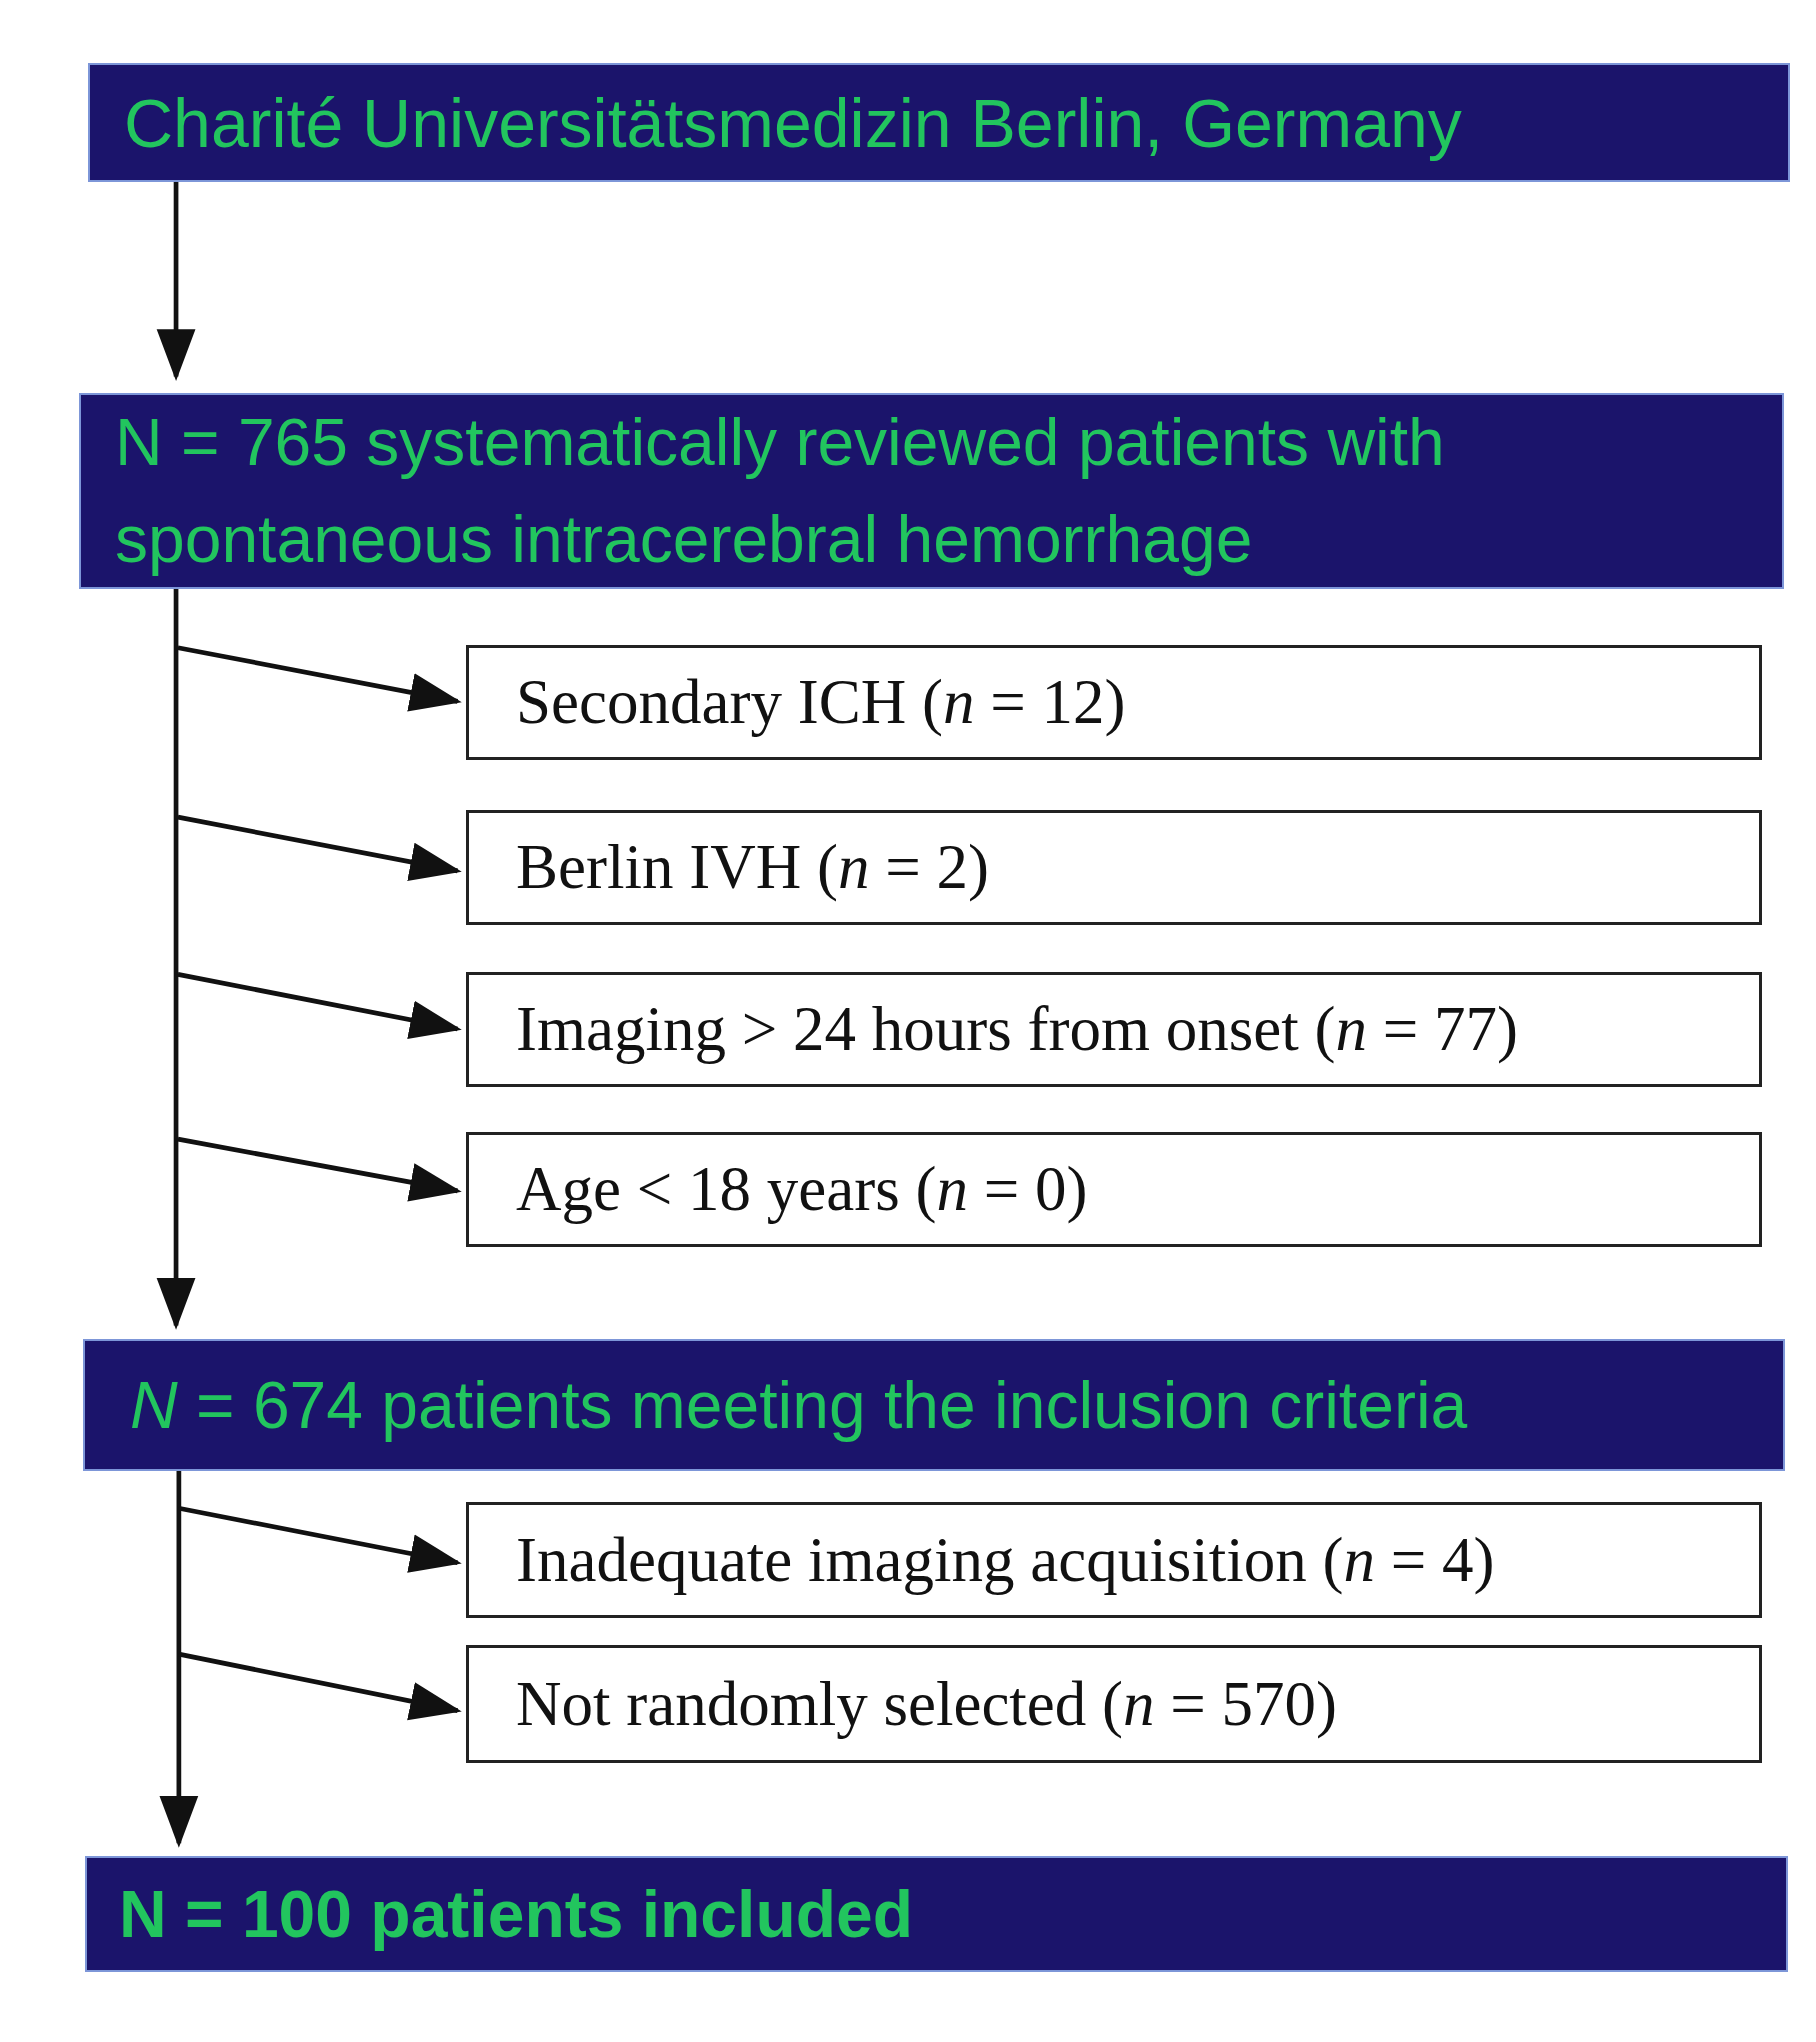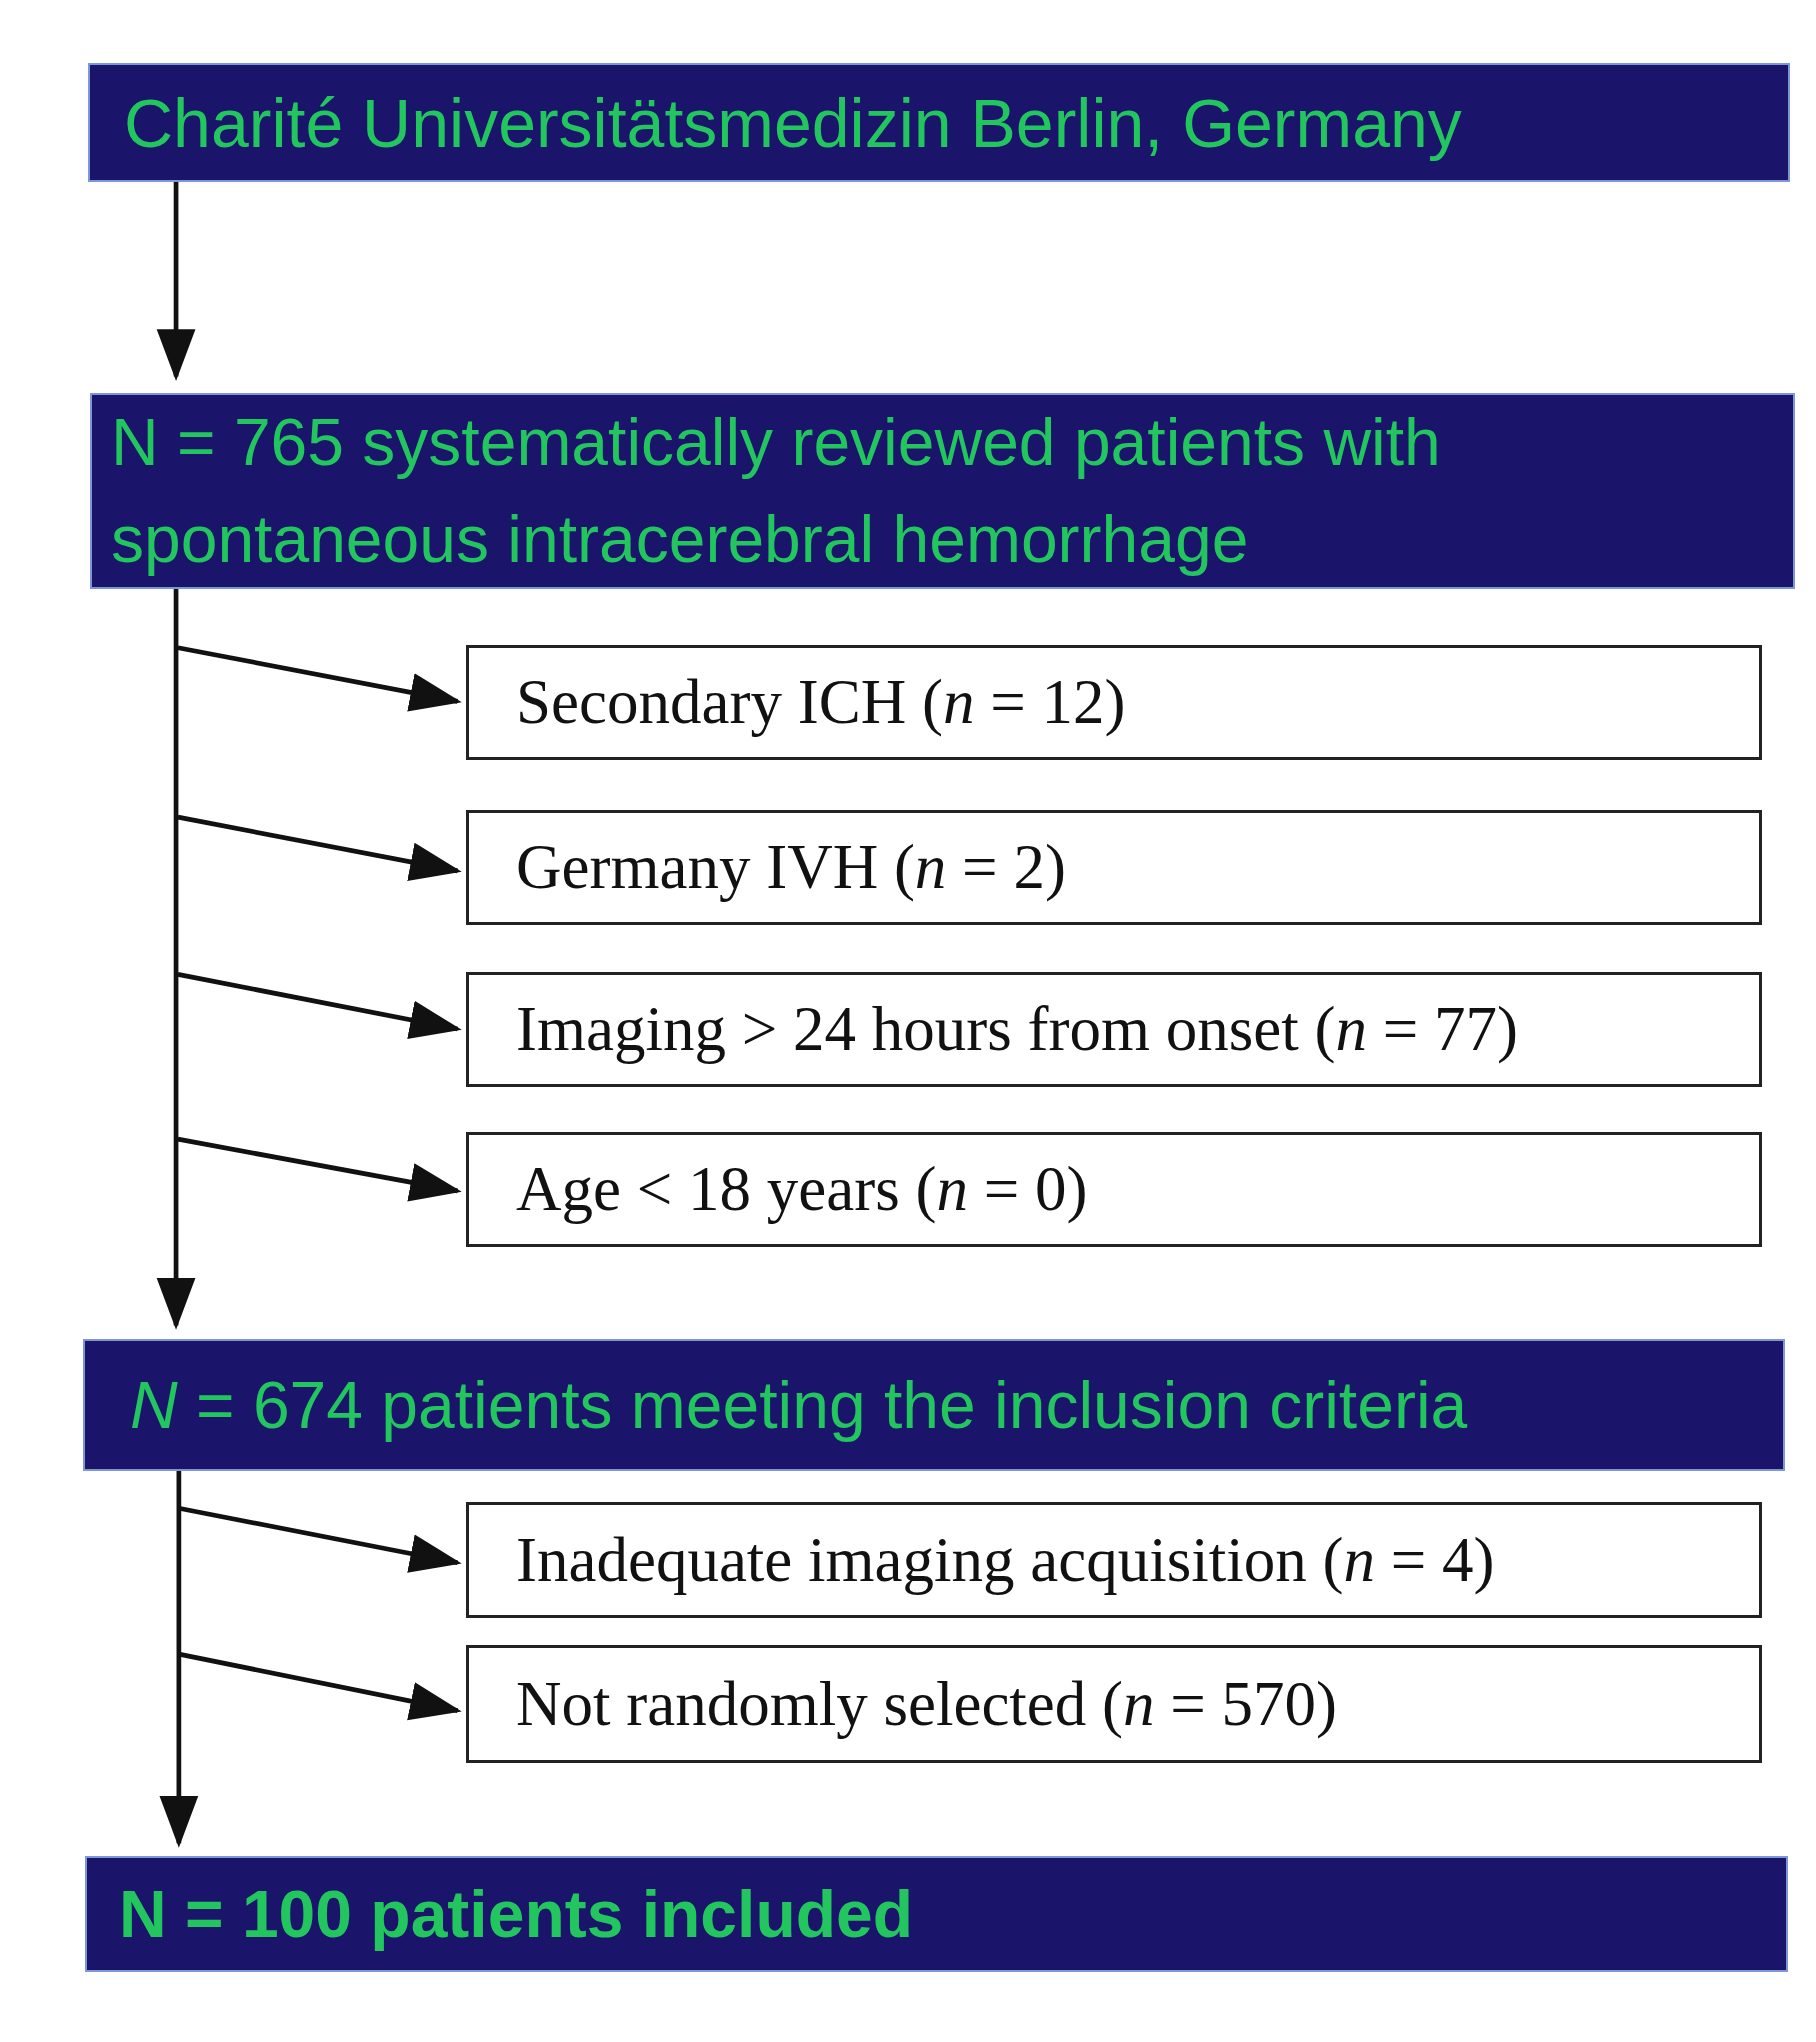--- a/index.html
+++ b/index.html
@@ -32,21 +32,21 @@
     display:flex;
     align-items:center;
     padding-left:47px;
     box-sizing:border-box;
     font-size:63px;
     white-space:nowrap;
     font-family:Liberation Serif, serif;
   }
   .it{font-style:italic;}
   #box-site{left:64px;top:63px;width:1702px;height:119px;padding-left:34px;font-size:68px;}
-  #box-reviewed{left:66px;top:393px;width:1705px;height:196px;padding-left:19px;}
+  #box-reviewed{left:55px;top:393px;width:1705px;height:196px;padding-left:34px;}
   #box-inclusion{left:59px;top:1339px;width:1702px;height:132px;padding-left:45px;}
   #box-included{left:61px;top:1856px;width:1703px;height:116px;padding-left:32px;font-weight:bold;}
   #excl-a{top:645px;}
   #excl-b{top:810px;}
   #excl-c{top:972px;}
   #excl-d{top:1132px;}
   #excl-e{top:1502px;height:116px;}
   #excl-f{top:1645px;height:118px;}
 </style>
 </head>
@@ -82,21 +82,21 @@
       <div class="line">N = 765 systematically reviewed patients with</div>
       <div class="line">spontaneous intracerebral hemorrhage</div>
     </div>
   </div>
 
   <div id="excl-a" class="white-box">
     <span><span>Secondary ICH (</span><span class="it">n</span><span> = 12)</span></span>
   </div>
 
   <div id="excl-b" class="white-box">
-    <span><span>Germany IVH (</span><span class="it">n</span><span> = 2)</span></span>
+    <span><span>Berlin IVH (</span><span class="it">n</span><span> = 2)</span></span>
   </div>
 
   <div id="excl-c" class="white-box">
     <span><span>Imaging &gt; 24 hours from onset (</span><span class="it">n</span><span> = 77)</span></span>
   </div>
 
   <div id="excl-d" class="white-box">
     <span><span>Age &lt; 18 years (</span><span class="it">n</span><span> = 0)</span></span>
   </div>
 

